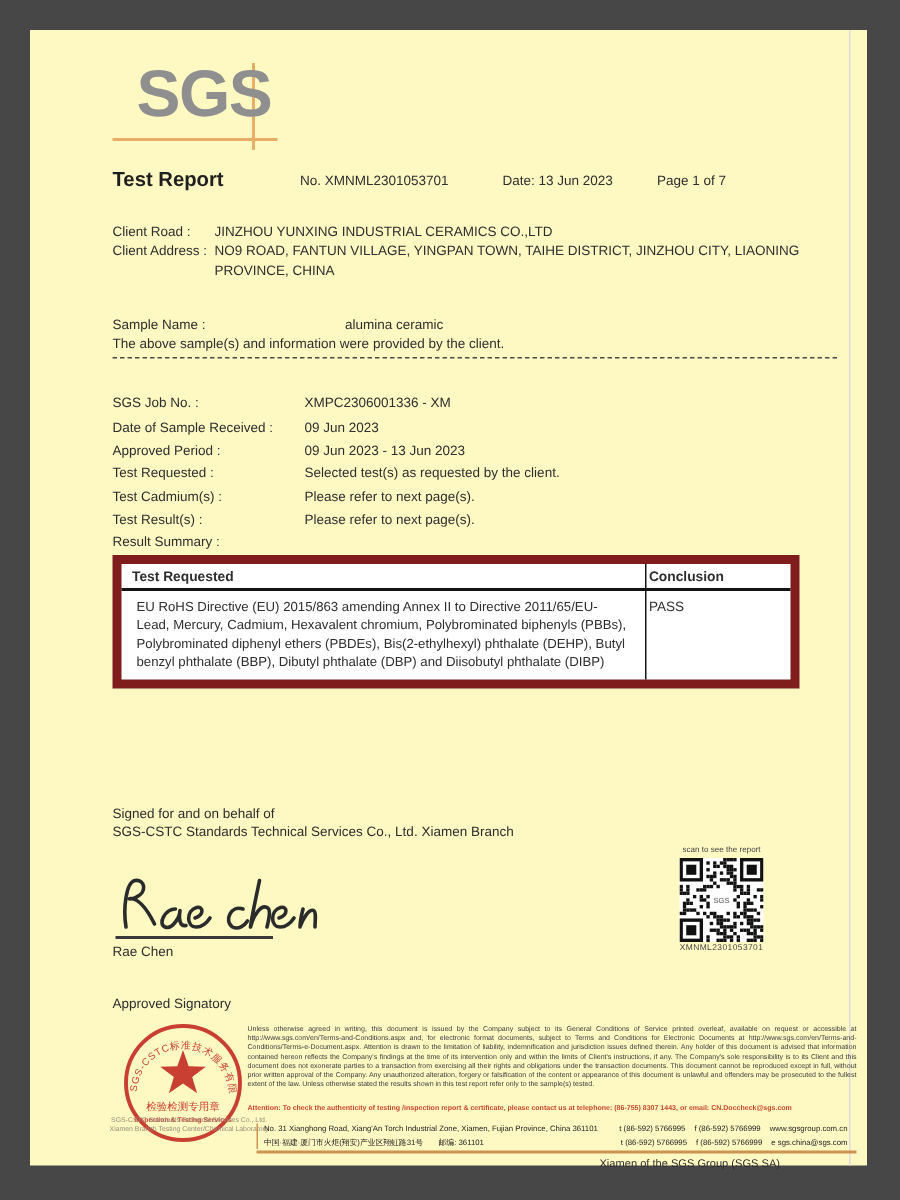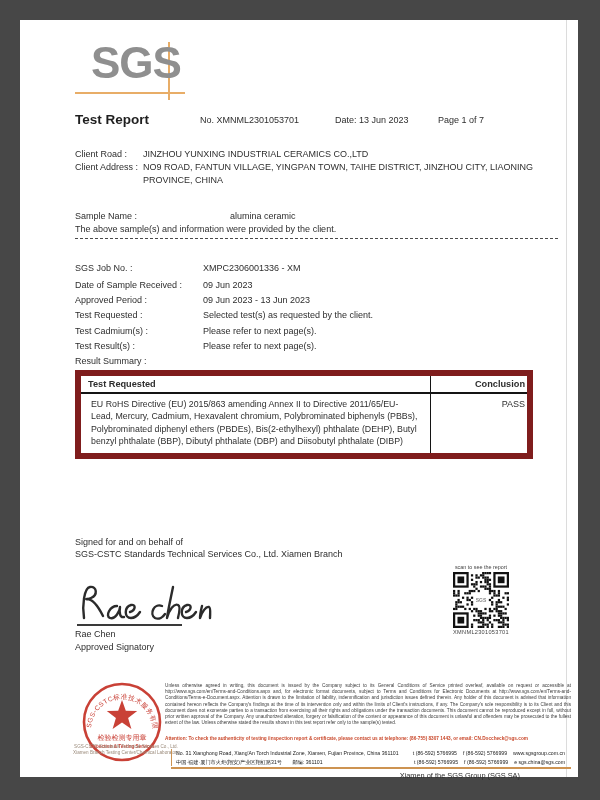--- a/index.html
+++ b/index.html
@@ -1,18 +1,18 @@
 <!DOCTYPE html>
 <html><head>
 <meta charset="utf-8">
 <style>
   * { margin:0; padding:0; box-sizing:border-box; }
   html,body { width:600px; height:800px; overflow:hidden; }
   body { background:#474747; font-family:"Liberation Sans", sans-serif; color:#2e2e2e; }
-  .page { position:absolute; left:20px; top:20px; width:558px; height:757px; background:#ffffff; }
+  .page { position:absolute; left:20px; top:20px; width:558px; height:757px; background:#fef9c3; }
   .crease { position:absolute; left:546px; top:0; width:1px; height:757px; background:#dcdcdc; }
 
   
   .logo-wrap { position:absolute; left:55px; top:24px; width:160px; height:60px; }
   .logo-text { position:absolute; left:16px; top:-6px; font-size:44px; font-weight:bold; color:#8f8f8f; letter-spacing:-1px; font-family:"Liberation Sans", sans-serif; }
   .logo-hline { position:absolute; left:0; top:48px; width:110px; height:2px; background:#e8ad67; }
   .logo-vline { position:absolute; left:93px; top:-2px; width:2px; height:58px; background:#e8ad67; }
 
   
   .hdr-title { position:absolute; left:55px; top:92px; font-size:13.5px; font-weight:bold; color:#1f1f1f; }
@@ -37,32 +37,32 @@
   .drow.gap { margin-bottom:6px; }
   .dlabel { width:128px; flex:none; }
   .summary-label { position:absolute; left:55px; top:336px; font-size:9px; }
 
   
   .rtable { position:absolute; left:55px; top:350px; width:458px; border:6px solid #7f1d1d; background:#fff; }
   .trow { display:flex; }
   .thead { border-bottom:2px solid #141414; }
   .col-test { width:358px; padding:3px 7px; font-size:9px; }
   .thead .col-test { font-weight:bold; font-size:9.2px; }
-  .col-conc { width:100px; border-left:1.5px solid #141414; text-align:right; padding:3px 2px; font-size:9px; }
+  .col-conc { width:100px; border-left:1.5px solid #141414; text-align:left; padding:3px 2px; font-size:9px; }
   .thead .col-conc { font-weight:bold; font-size:9.2px; }
   .tbody .col-test { padding:4px 7px 5px 10px; line-height:12.4px; font-size:8.8px; }
   .tbody .col-conc { padding-top:5px; }
 
   
   .signed1 { position:absolute; left:55px; top:517px; font-size:9px; }
   .signed2 { position:absolute; left:55px; top:529px; font-size:9px; }
   .sig-svg { position:absolute; left:56px; top:558px; }
   .sig-line { position:absolute; left:57px; top:604px; width:105px; height:1.6px; background:#3a3a3a; }
   .signer-name { position:absolute; left:55px; top:609px; font-size:9px; }
-  .signer-title { position:absolute; left:55px; top:622px; font-size:9px; }
+  .signer-title { position:absolute; left:55px; top:644px; font-size:9px; }
 
   
   .qr-block { position:absolute; left:426px; top:544px; width:70px; text-align:center; }
   .qr-caption { font-size:5.4px; color:#444; margin-bottom:2px; }
   .qr-label { font-size:5.6px; color:#444; margin-top:1px; letter-spacing:0.3px; }
 
   
   .stamp-svg { position:absolute; left:60px; top:660px; opacity:0.92; }
   .stamp-under { position:absolute; left:36px; top:724px; width:140px; text-align:center; font-size:4.6px; color:#9a8a7a; line-height:6px; }
 

